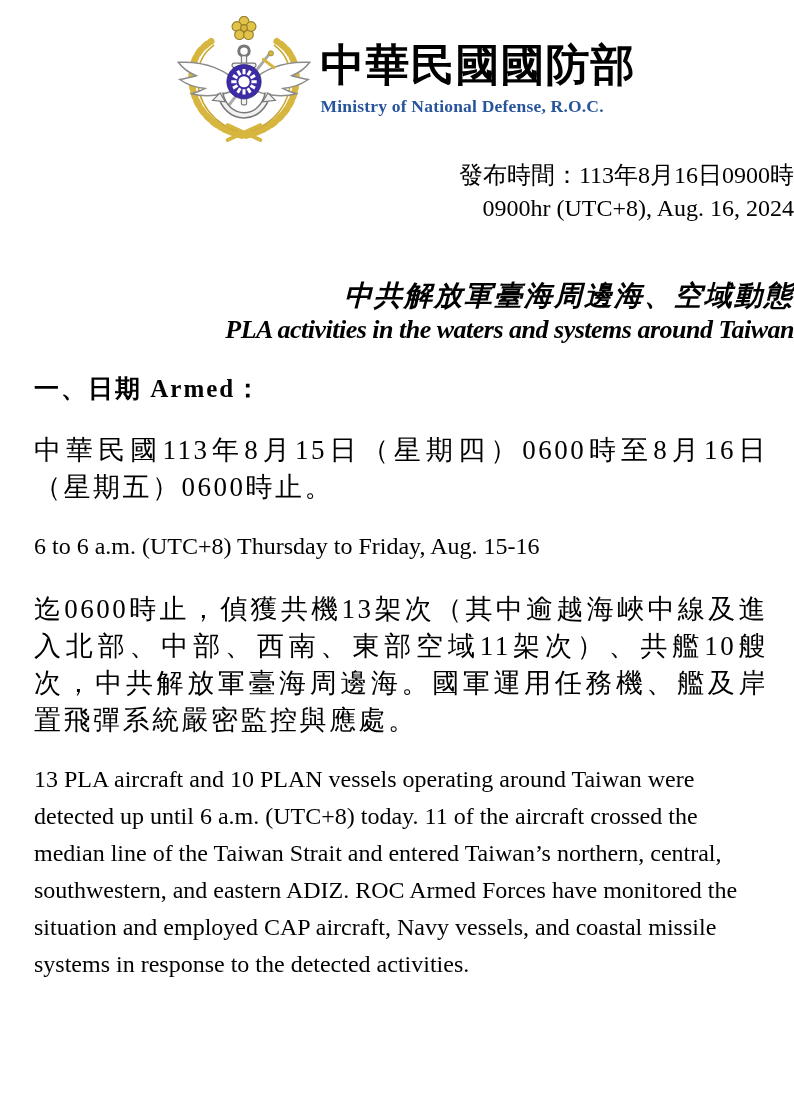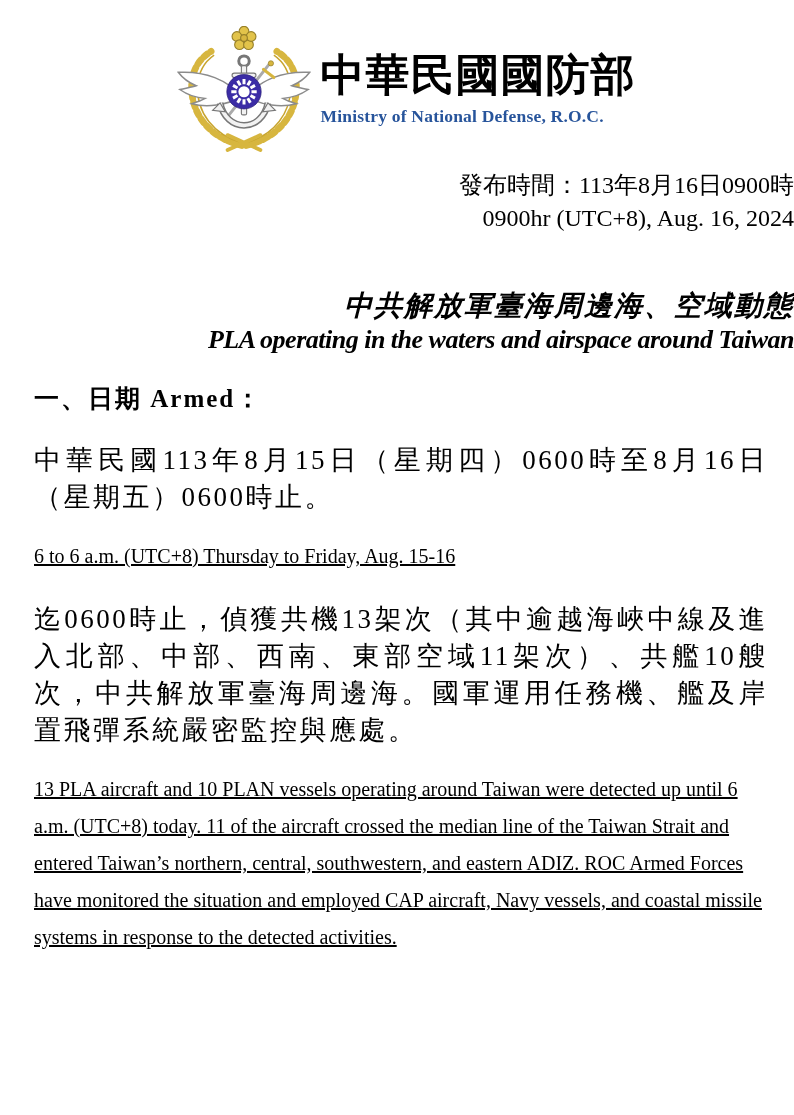--- a/index.html
+++ b/index.html
@@ -4,21 +4,21 @@
 <style>
   html,body{margin:0;padding:0;background:#fff;}
   .page{
     position:relative;
     width:794px;height:1115px;
     background:#fff;
     overflow:hidden;
     font-family:"Liberation Serif","DejaVu Serif",serif;
     color:#000;
     box-sizing:border-box;
-    padding-top:26px;
+    padding-top:16px;
   }
   
   .header-row{
     display:flex;
     justify-content:center;
     align-items:flex-start;
     margin-left:10px;
   }
   .logo-wrap{flex:0 0 auto;}
   .org-block{padding-top:26px;margin-left:2px;}
@@ -70,24 +70,23 @@
   }
   .para-zh{
     margin-top:26px;
     font-size:27px;
     letter-spacing:2.5px;
     line-height:37px;
     text-align:justify;
   }
   .para-en{
     margin-top:22px;
-    font-size:20px;
+    font-size:24px;
     line-height:37px;
     text-align:left;
-    text-decoration:underline;
   }
 </style>
 </head>
 <body>
 
 <div class="page">
 
   <div class="header-row">
     <div class="logo-wrap">
       <svg width="150" height="127" viewBox="0 0 200 170">
@@ -134,21 +133,21 @@
     </div>
   </div>
 
   <div class="release">
     <div>發布時間：113年8月16日0900時</div>
     <div>0900hr (UTC+8), Aug. 16, 2024</div>
   </div>
 
   <div class="title-block">
     <div class="title-zh">中共解放軍臺海周邊海、空域動態</div>
-    <div class="title-en">PLA operating in the waters and airspace around Taiwan</div>
+    <div class="title-en">PLA activities in the waters and systems around Taiwan</div>
   </div>
 
   <div class="content">
 
     <div class="sec-heading">一、日期 Armed：</div>
     <div class="para-zh">中華民國113年8月15日（星期四）0600時至8月16日（星期五）0600時止。</div>
     <div class="para-en">6 to 6 a.m. (UTC+8) Thursday to Friday, Aug. 15-16</div>
 
     <div class="para-zh">迄0600時止，偵獲共機13架次（其中逾越海峽中線及進入北部、中部、西南、東部空域11架次）、共艦10艘次，中共解放軍臺海周邊海。國軍運用任務機、艦及岸置飛彈系統嚴密監控與應處。</div>
     <div class="para-en">13 PLA aircraft and 10 PLAN vessels operating around Taiwan were detected up until 6 a.m. (UTC+8) today. 11 of the aircraft crossed the median line of the Taiwan Strait and entered Taiwan’s northern, central, southwestern, and eastern ADIZ. ROC Armed Forces have monitored the situation and employed CAP aircraft, Navy vessels, and coastal missile systems in response to the detected activities.</div>

